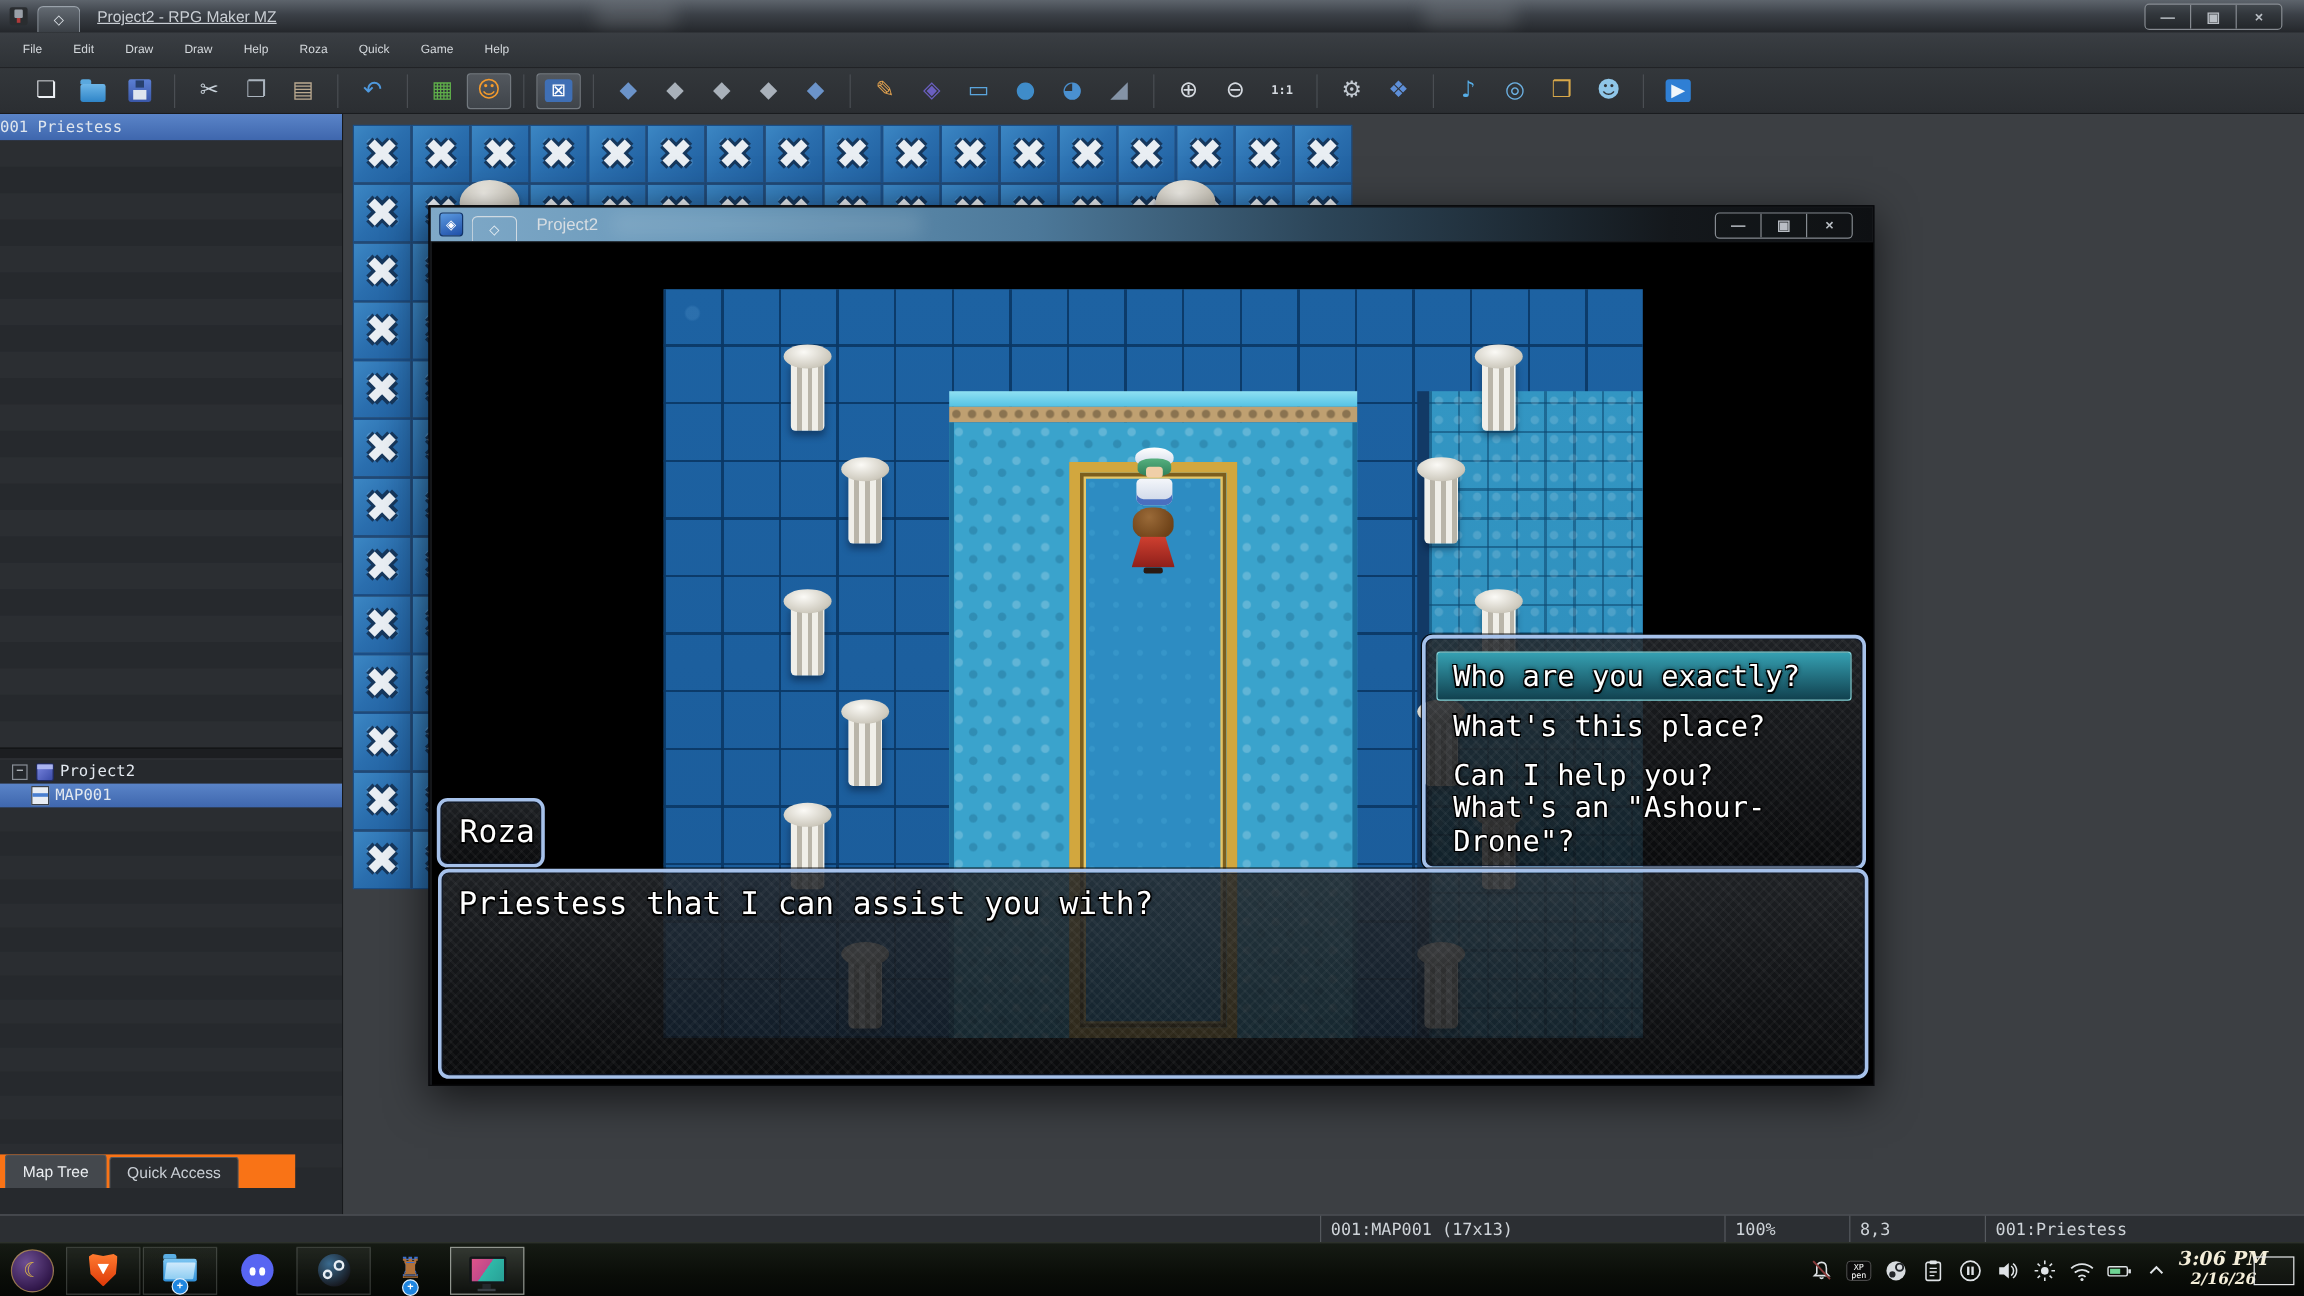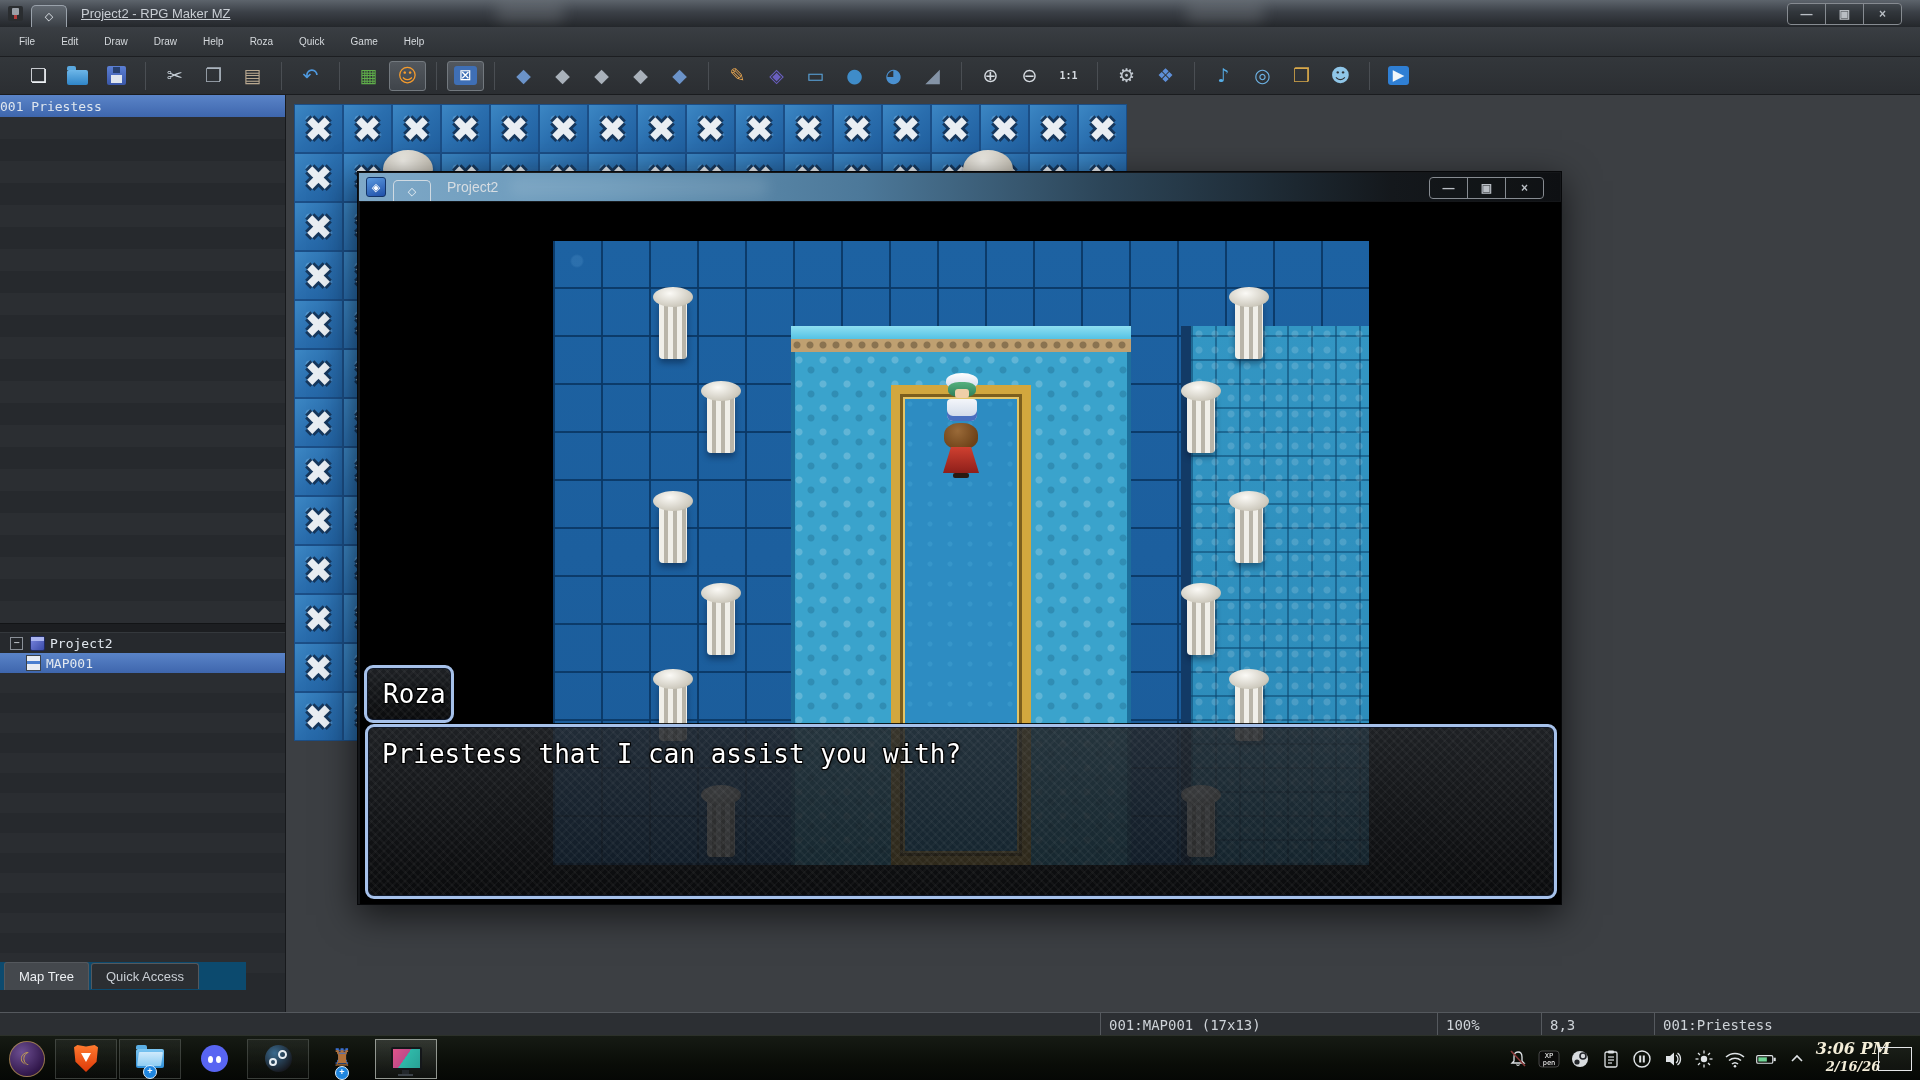--- a/index.html
+++ b/index.html
@@ -63,21 +63,21 @@
   .tree-row.selected{background:linear-gradient(180deg,#5a84c8,#3e66ad);}
   .collapse-box{width:11px;height:11px;margin-left:10px;border:1px solid #8a9098;background:#24272b;
     color:#d8dde3;font-size:10px;line-height:9px;text-align:center;}
   .cube-ico{width:13px;height:13px;margin-left:7px;background:linear-gradient(135deg,#7a86e0,#3a4ba8);
     border:1px solid #202a60;border-radius:2px;position:relative;}
   .cube-ico::before{content:"";position:absolute;left:0;top:0;right:0;height:4px;background:#aab4f0;}
   .map-ico{width:13px;height:14px;margin-left:26px;background:#e8edf4;border:1px solid #3a4048;position:relative;}
   .map-ico::before{content:"";position:absolute;left:0;top:5px;right:0;height:3px;background:#4a7fd0;}
   .tree-label{margin-left:5px;}
   #panel-tabs{position:absolute;left:0;bottom:22px;width:246px;height:28px;display:flex;
-    align-items:center;background:#0c4a6e;padding-left:4px;box-sizing:border-box;}
+    align-items:flex-end;background:#f97316;padding-left:4px;box-sizing:border-box;}
   .panel-tab{height:25px;display:flex;align-items:center;padding:0 14px;font-size:13px;color:#c9ced4;
     border:1px solid #54585d;border-bottom:none;border-radius:3px 3px 0 0;background:#2b2e32;margin-right:2px;}
   .panel-tab.active{background:#44484d;color:#eceff2;height:27px;}
 
   
   #editor{position:absolute;left:286px;top:95px;width:1634px;height:917px;background:#3c3f43;overflow:hidden;}
   #map-grid{position:absolute;left:8px;top:9px;width:833px;height:637px;display:grid;
     grid-template-columns:repeat(17,49px);grid-template-rows:repeat(13,49px);}
   .tile{width:49px;height:49px;box-sizing:border-box;position:relative;
     background:
@@ -1190,20 +1190,26 @@
             <div class="face"></div>
             <div class="robe"></div>
         </div>
         <div id="player">
           <div class="hair"></div>
             <div class="dress"></div>
             <div class="feet"></div>
         </div>
       </div>
 
+      <div id="choice-window" class="mz-window">
+          <div class="choice-item mz-text sel">Who are you exactly?</div>
+          <div class="choice-item mz-text">What's this place?</div>
+          <div class="choice-item mz-text">Can I help you?</div>
+          <div class="choice-item mz-text">What's an "Ashour-Drone"?</div>
+        </div>
 
       <div id="name-box" class="mz-window">
         <span class="mz-text">Roza</span>
       </div>
       <div id="message-window" class="mz-window">
         <span class="mz-text">Priestess that I can assist you with?</span>
       </div>
     </div>
   </div>
 

